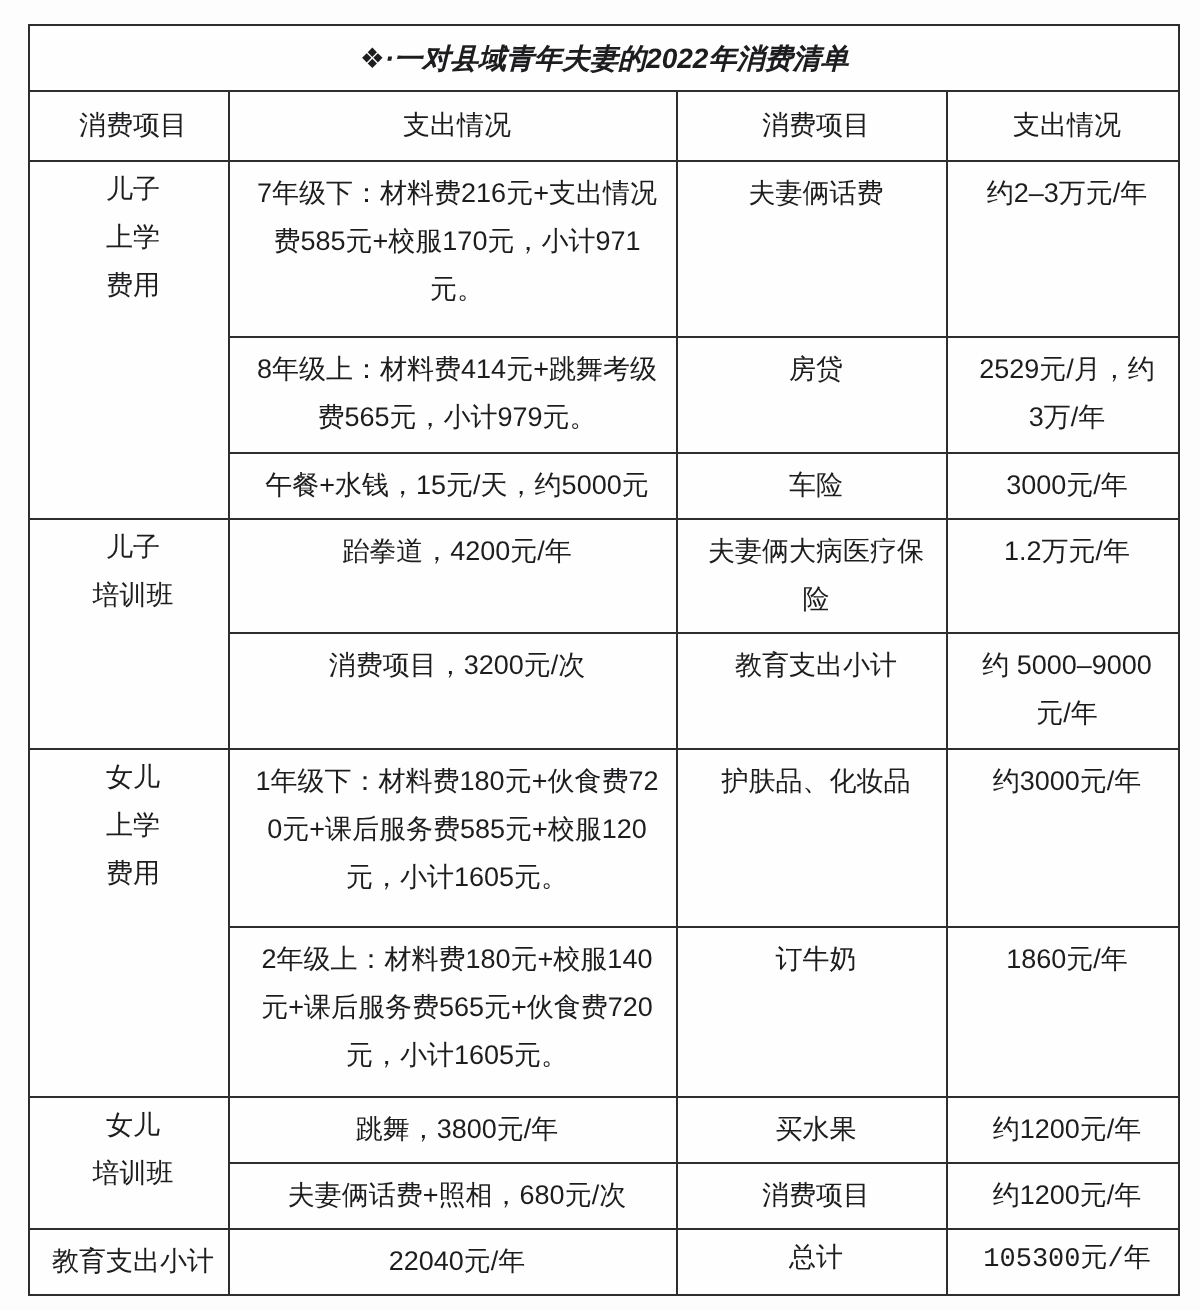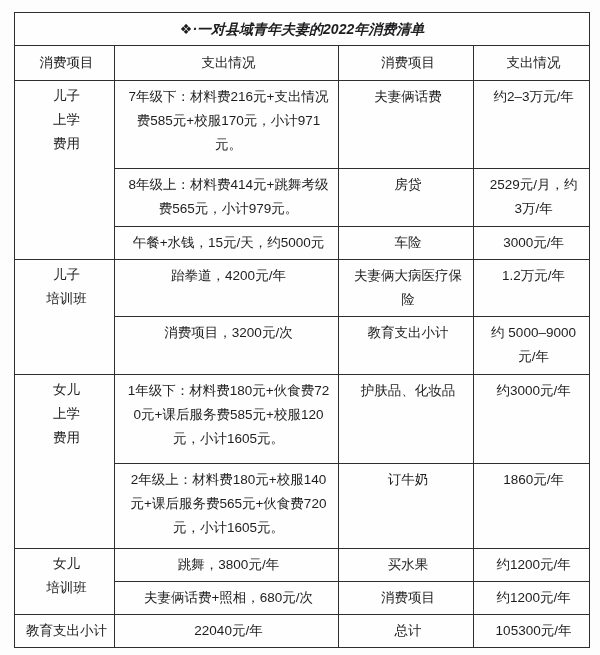--- a/index.html
+++ b/index.html
@@ -41,20 +41,21 @@
   }
   table.consumption th.col-header {
     vertical-align: middle;
   }
   td.glabel {
     line-height: 28px;
     font-family: Liberation Mono, monospace;
   }
   td.bold {
     font-weight: bold;
+    font-family: Liberation Mono, monospace;
   }
 </style>
 </head>
 <body>
 
 <table class="consumption">
   <colgroup>
     <col style="width:100px">
     <col style="width:224px">
     <col style="width:135px">

